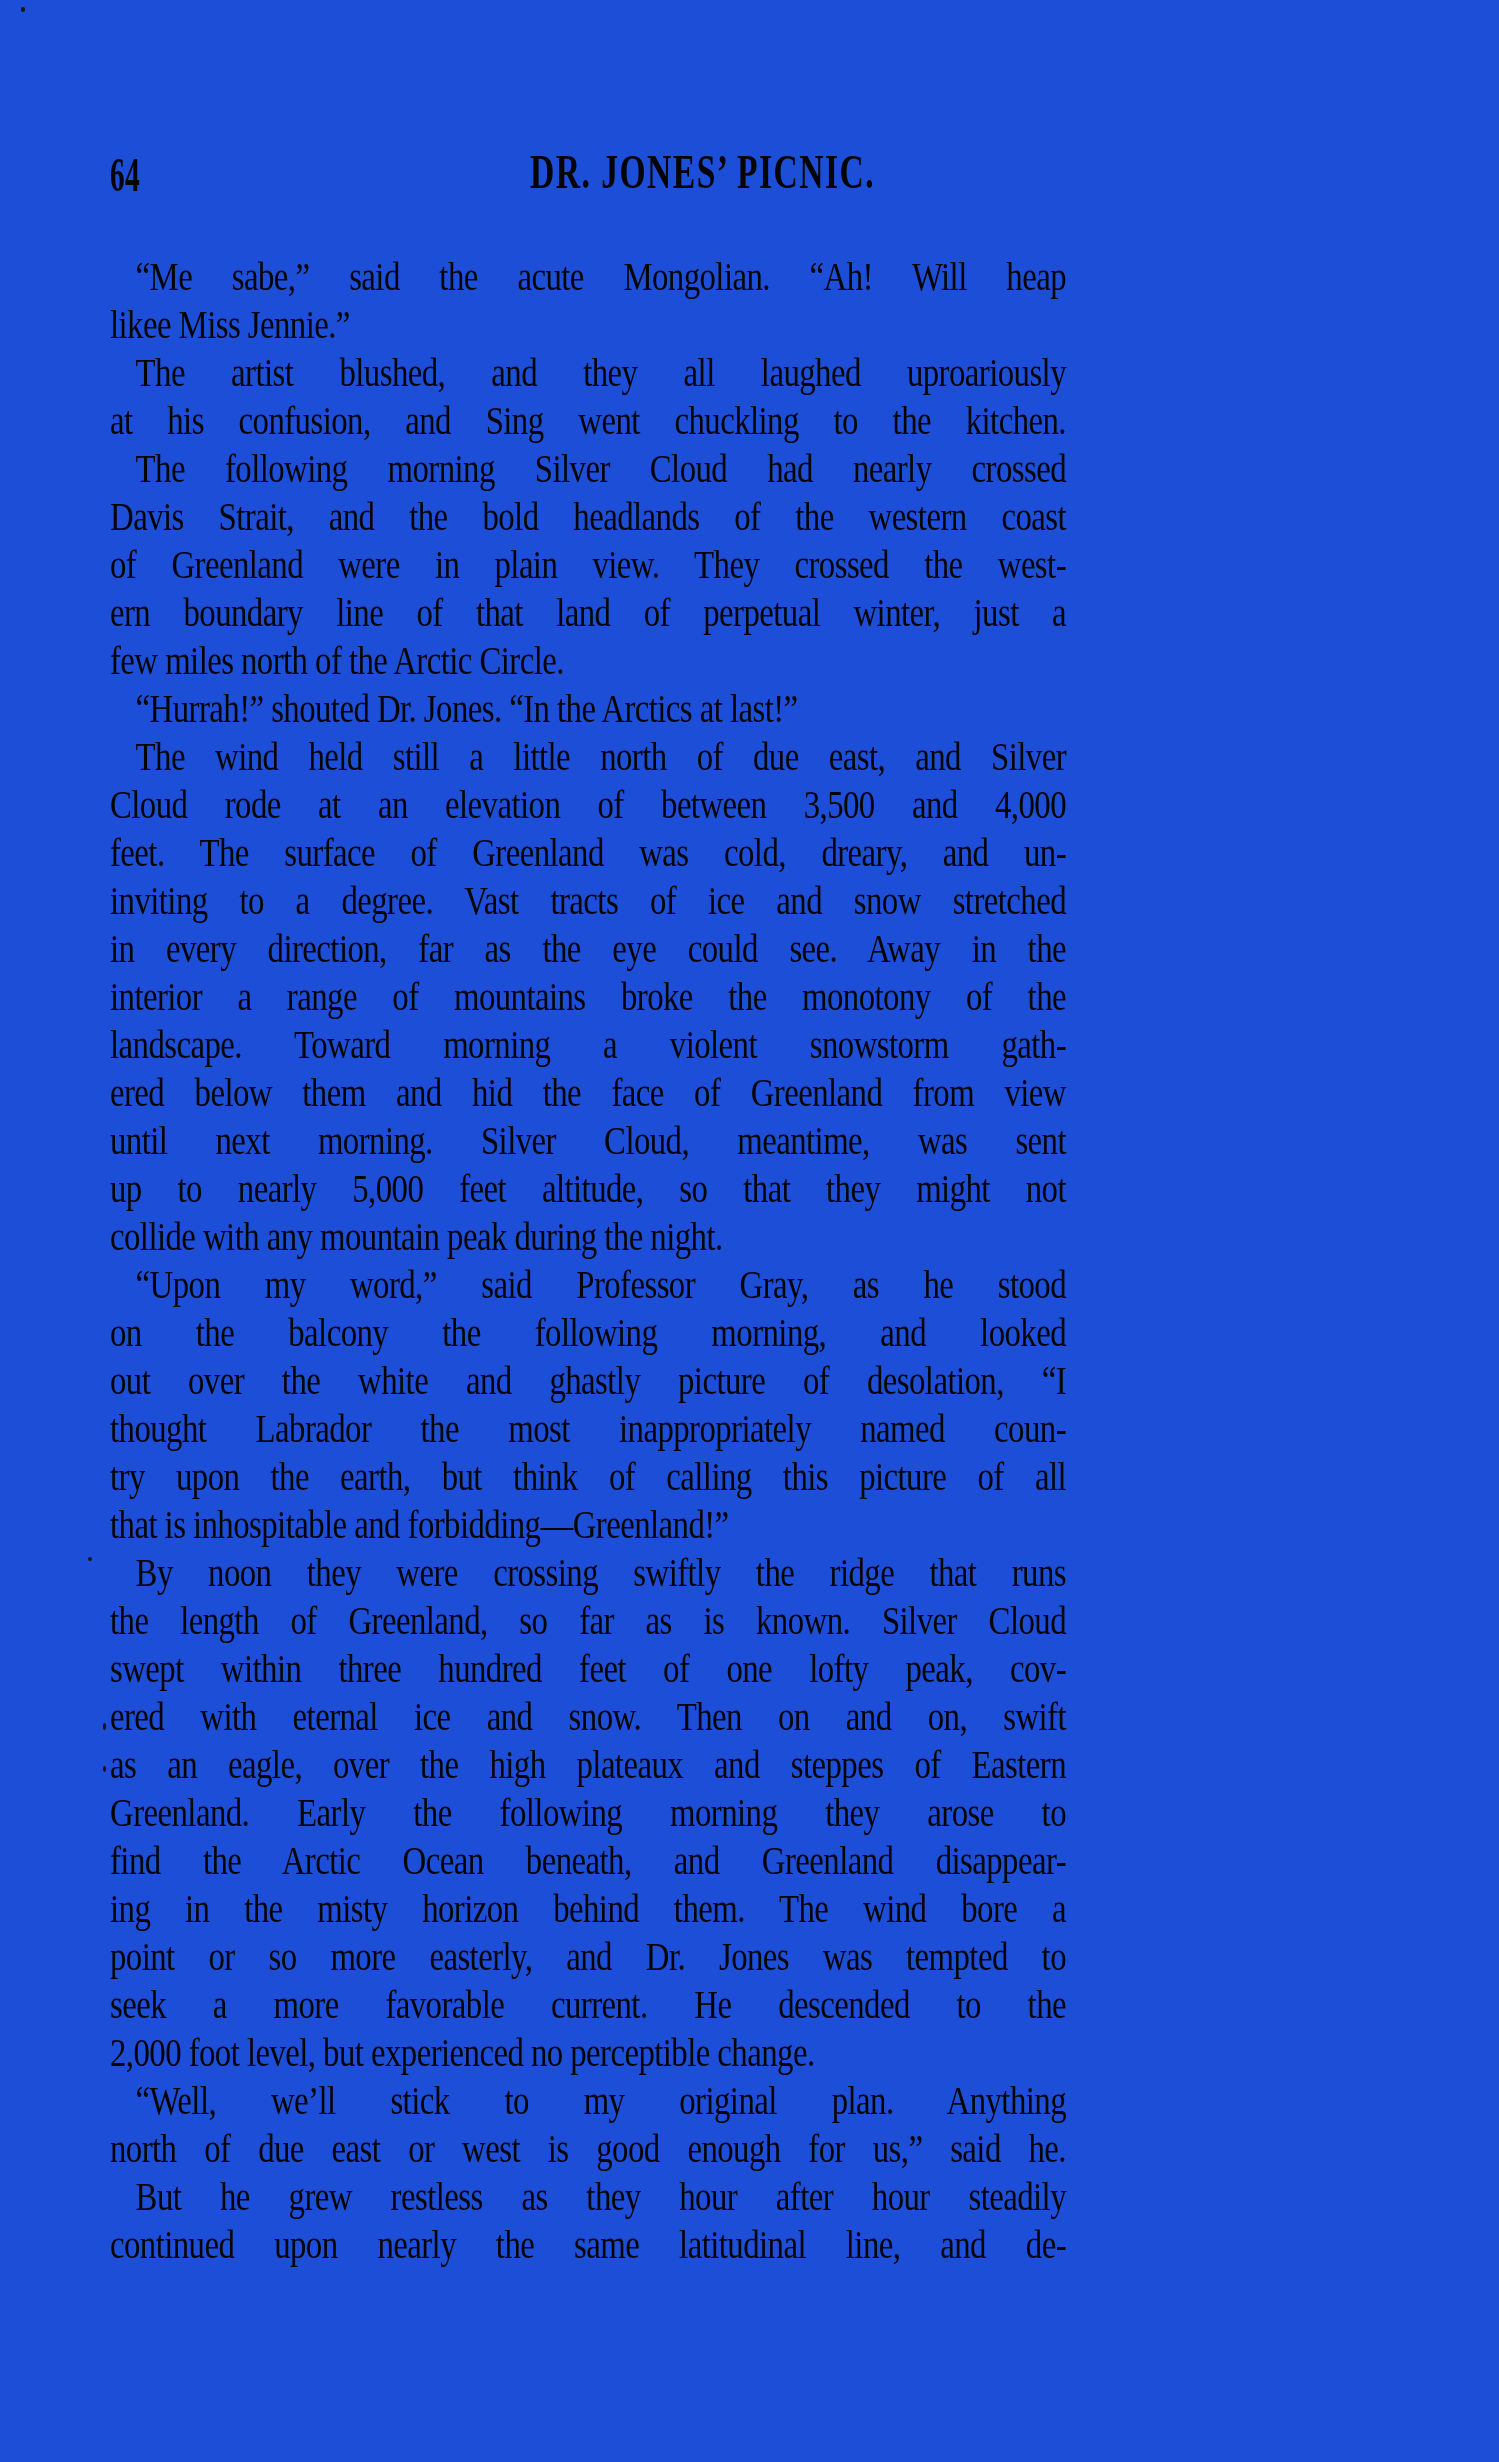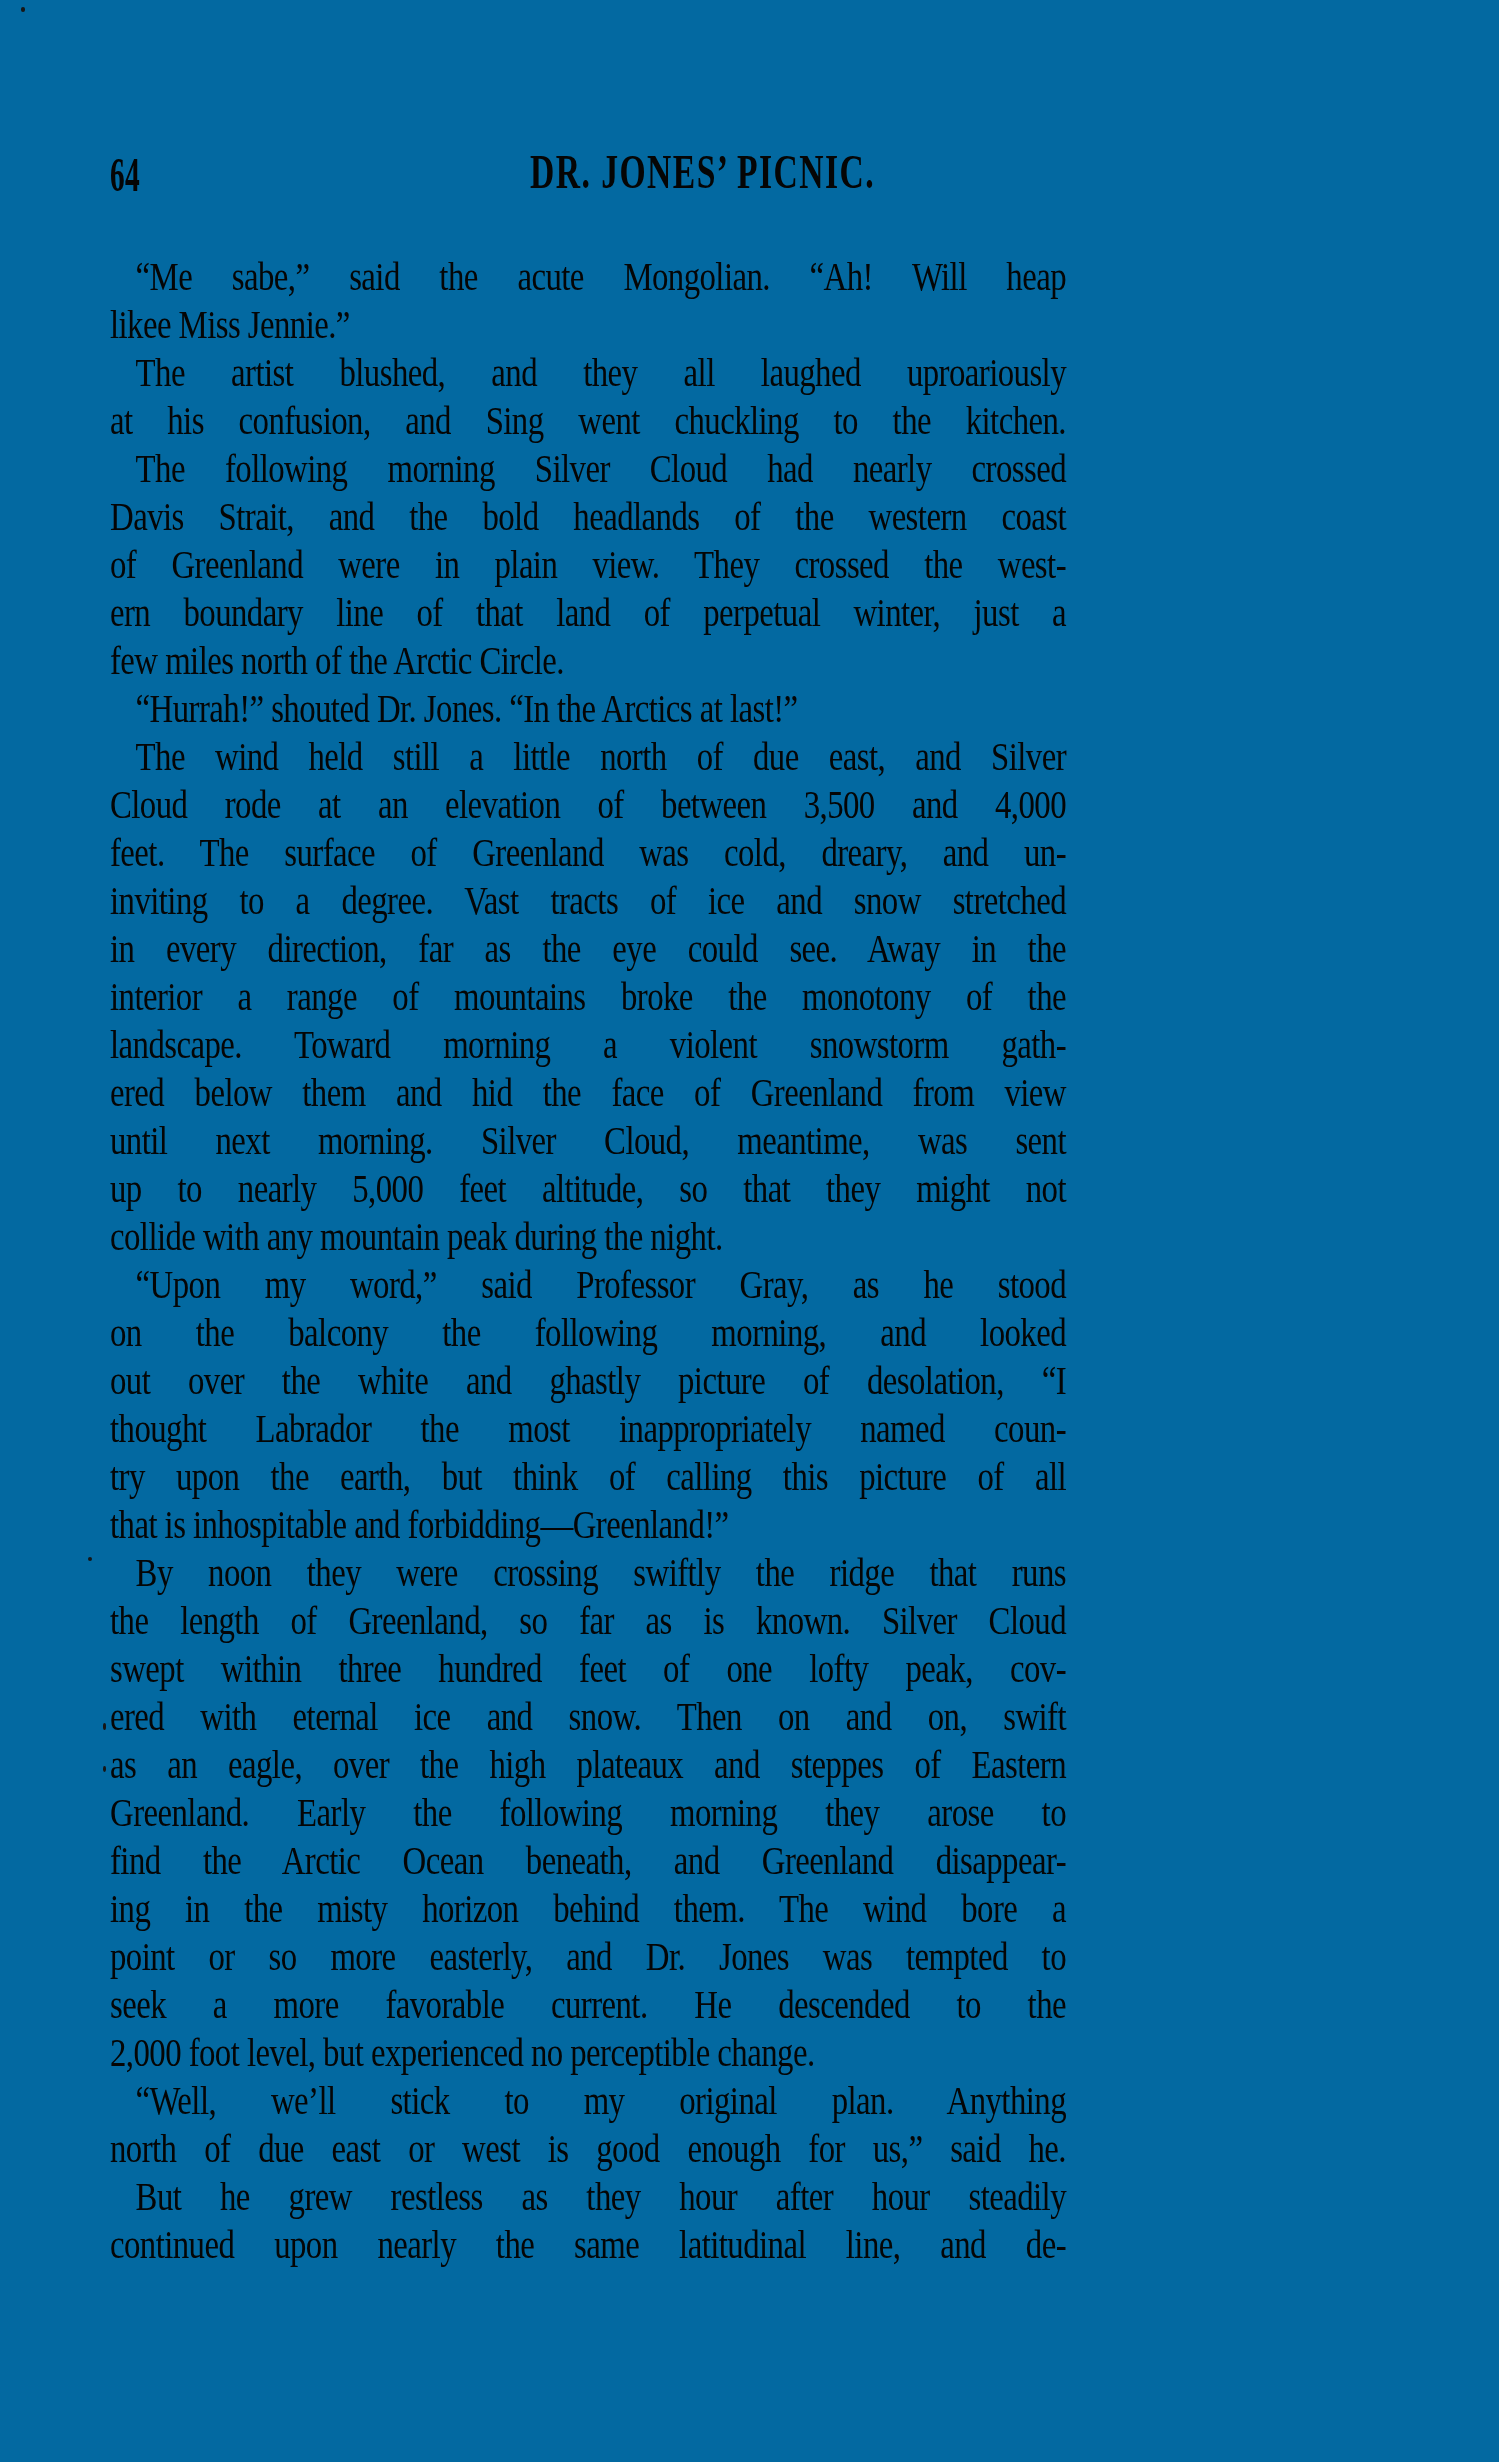--- a/index.html
+++ b/index.html
@@ -4,21 +4,21 @@
 <style>
   html, body {
     margin: 0;
     padding: 0;
     background: #ffffff;
   }
   .page {
     position: relative;
     width: 1500px;
     height: 2462px;
-    background: #0369a1;
+    background: #1d4ed8;
     color: #050505;
     font-family: "Liberation Serif", "DejaVu Serif", serif;
     overflow: hidden;
   }
   .pgnum {
     position: absolute;
     left: 110px;
     top: 146px;
     font-size: 49px;
     font-weight: bold;

